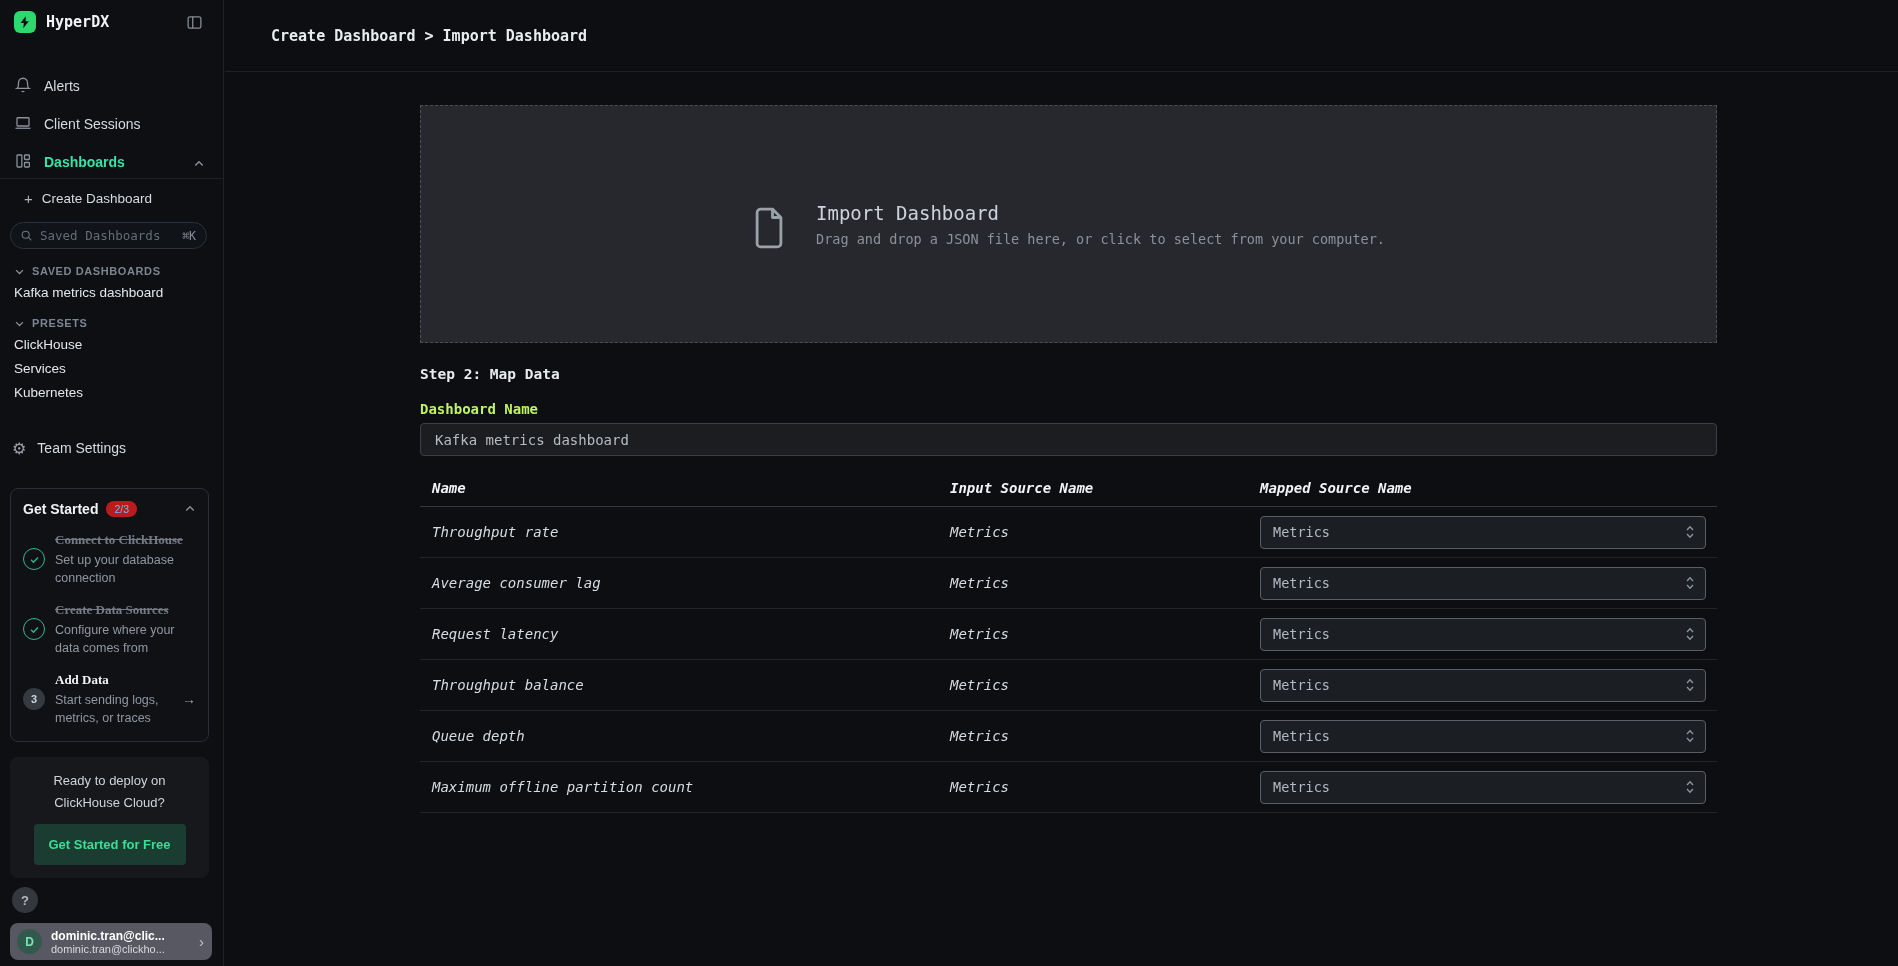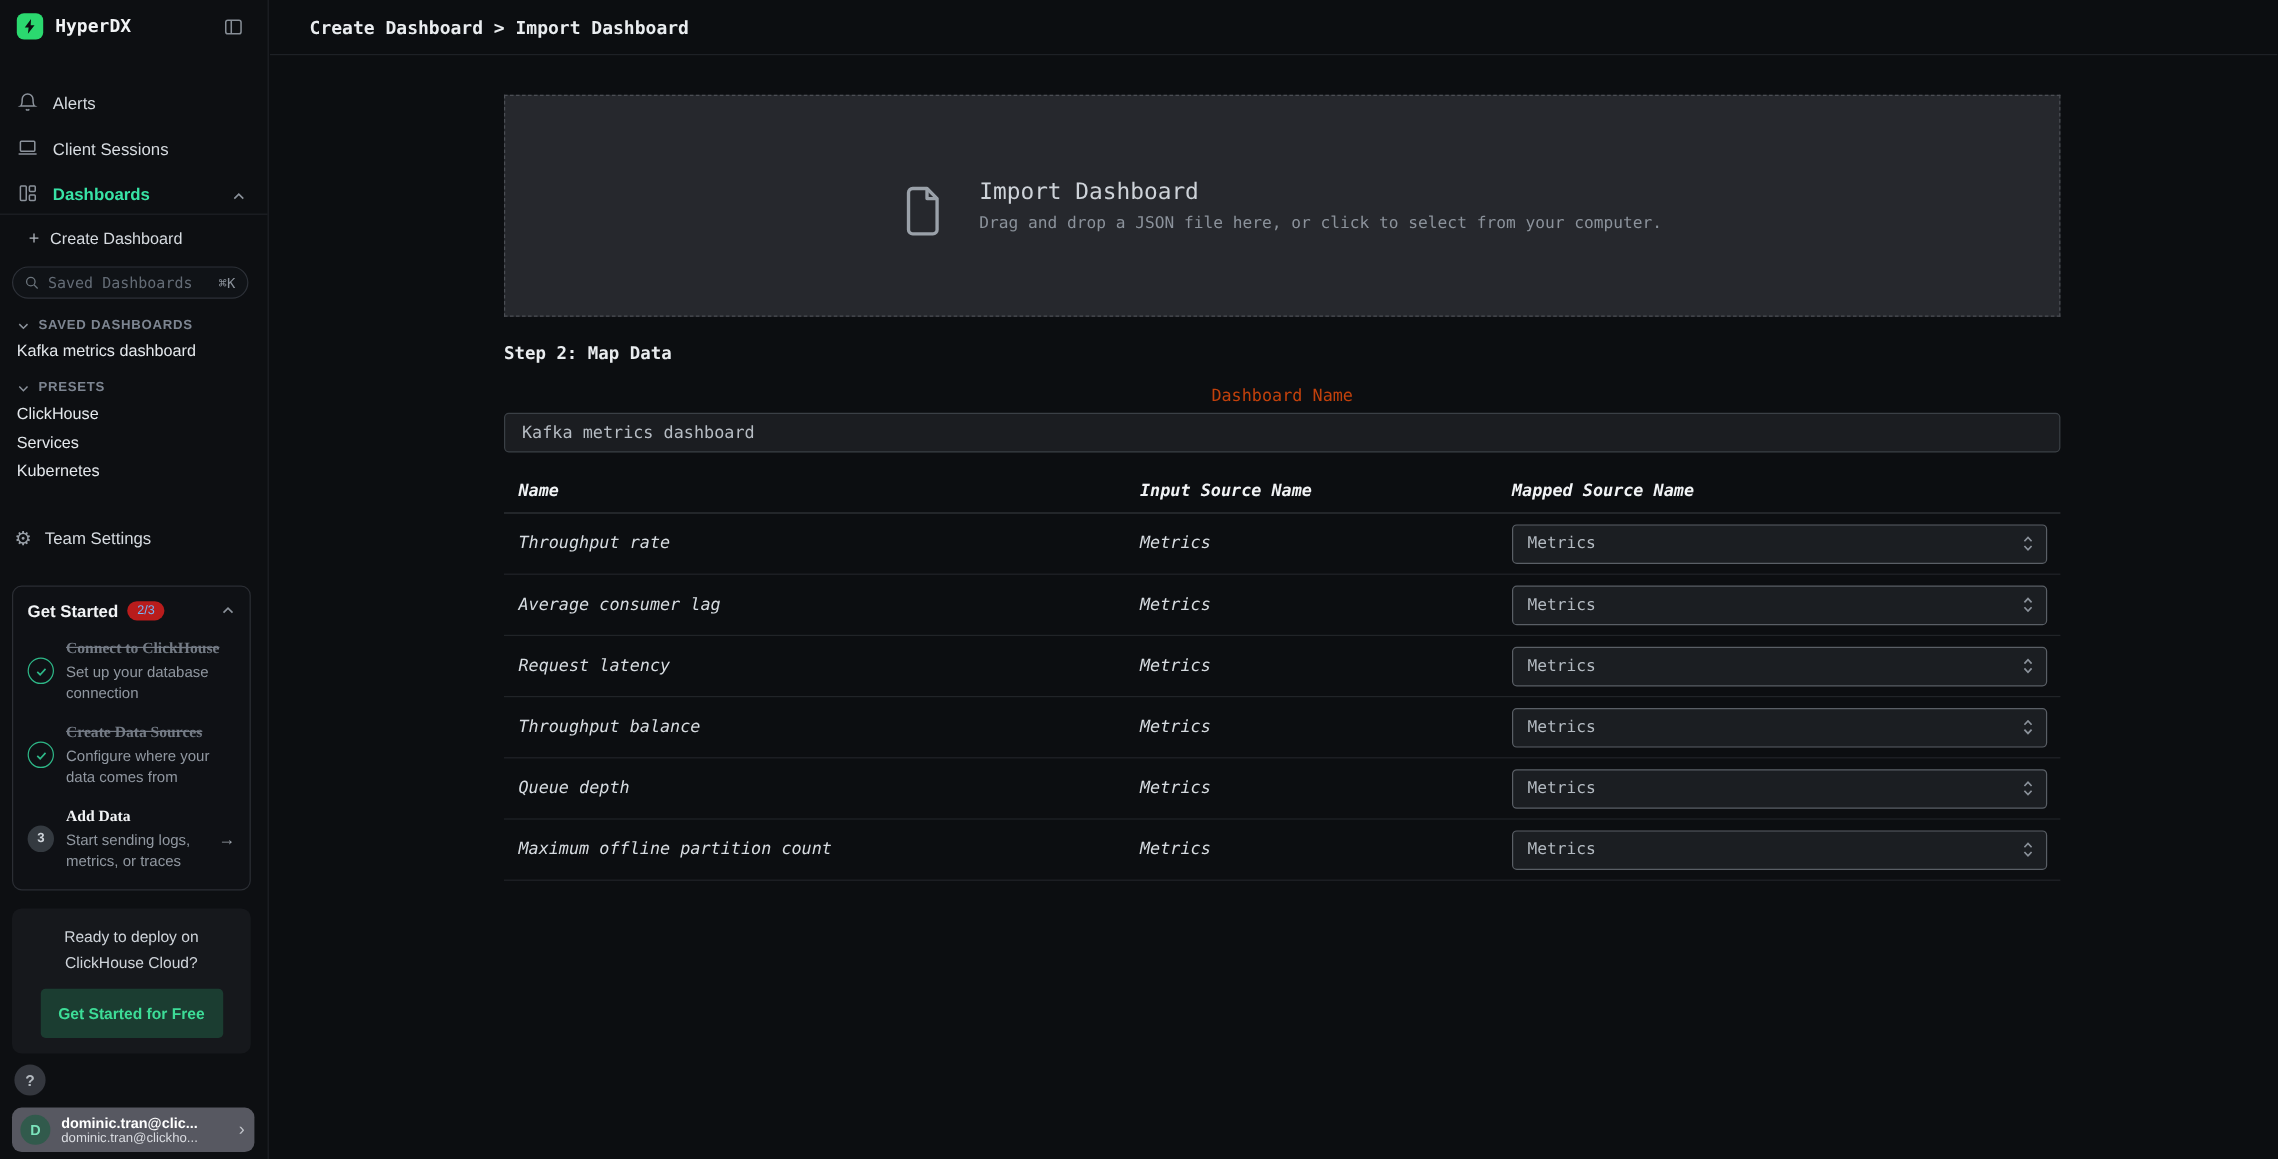--- a/index.html
+++ b/index.html
@@ -83,35 +83,35 @@
     display:flex; align-items:center; padding:0 8px 0 7px; cursor:pointer; }
   .avatar { width:25px; height:25px; border-radius:50%; background:#315a4c; color:#7be3bb;
     font-size:12px; font-weight:bold; display:flex; align-items:center; justify-content:center; flex-shrink:0; }
   .user-lines { margin-left:9px; flex:1; overflow:hidden; }
   .user-name { color:#ffffff; font-size:12px; font-weight:bold; white-space:nowrap; }
   .user-email { color:#d9dbe0; font-size:11px; white-space:nowrap; }
   .user-chev { color:#c3c6cc; font-size:15px; }
 
   
   .main { margin-left:225px; height:966px; }
-  .topbar { height:46px; border-bottom:1px solid #1e2126; display:flex; align-items:center;
-    padding-left:33px; }
+  .topbar { height:72px; border-bottom:1px solid #1e2126; display:flex; align-items:center;
+    padding-left:46px; }
   .breadcrumb { color:#e9ecef; font-weight:bold; font-size:15px; }
 
   .content { margin-left:195px; width:1297px; }
 
-  .dropzone { margin-top:33px; height:185px; background:#26282d;
+  .dropzone { margin-top:33px; height:238px; background:#26282d;
     border:1px dashed #4b4e54; display:flex; align-items:center; justify-content:center;
     gap:30px; cursor:pointer; }
   .dz-icon { color:#9aa1a9; display:flex; margin-top:8px; }
   .dz-title { color:#ced3d9; font-size:19px; }
   .dz-sub { color:#8b929b; font-size:13.5px; margin-top:7px; }
 
   .step-title { margin-top:23px; color:#e9ecef; font-size:14.5px; font-weight:bold; }
-  .name-label { margin-top:19px; color:#c2410c; font-size:14px; font-weight:normal;text-align:center; }
+  .name-label { margin-top:19px; color:#bef264; font-size:14px; font-weight:bold; }
   .name-input { margin-top:6px; width:1297px; height:33px; background:#1b1d21;
     border:1px solid #3b4046; border-radius:4px; color:#b6bcc3; font-size:14px;
     padding:0 14px; outline:none; }
 
   .table { margin-top:13px; }
   .t-row { display:grid; grid-template-columns:518px 310px 469px; align-items:center; }
   .t-head { height:38px; border-bottom:1px solid #34373d; }
   .t-head .t-cell { color:#f1f3f5; font-weight:bold; font-size:14px; }
   .t-cell { padding-left:12px;font-style:italic; }
   .t-body-row { height:51px; border-bottom:1px solid #212428; }

